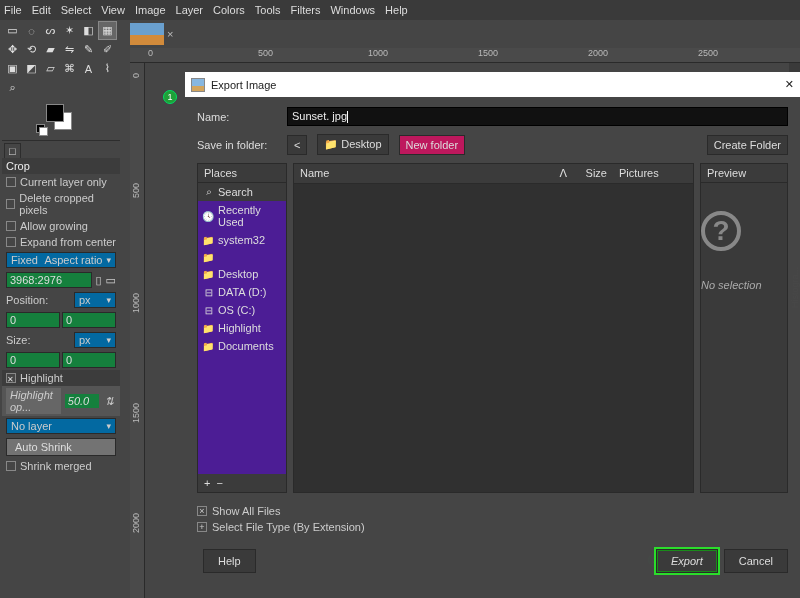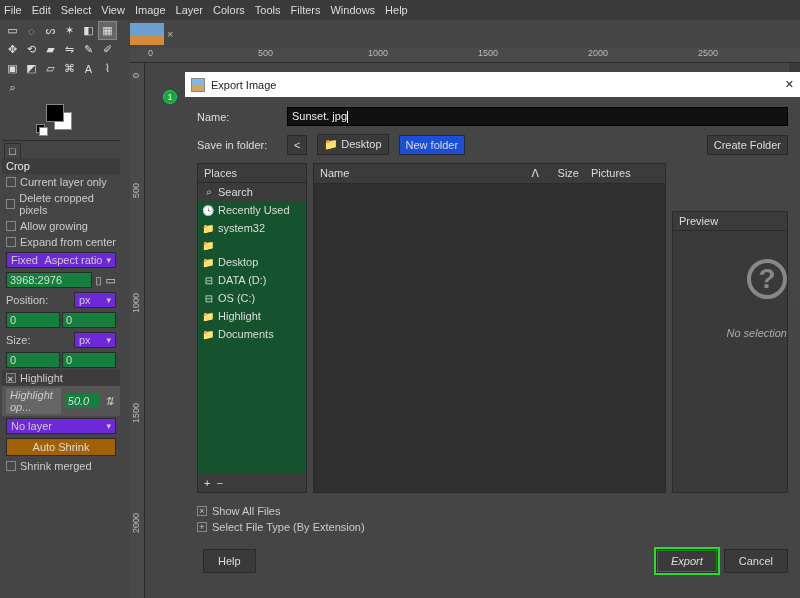--- a/index.html
+++ b/index.html
@@ -25,28 +25,28 @@
   .swatches .corner { position:absolute; bottom:-2px; left:-10px; width:10px; height:10px;}
   .swatches .corner::before{content:""; position:absolute; width:7px;height:7px; background:#000; border:1px solid #888;}
   .swatches .corner::after{content:""; position:absolute; top:3px; left:3px; width:7px;height:7px; background:#fff; border:1px solid #888;}
 
   .optpanel { border-top:1px solid #2d2d2d; background:#454545;}
   .tab { border:1px solid #2d2d2d; border-bottom:none; display:inline-block; padding:1px 4px; color:#ddd; }
   .opt-title { background:#3c3c3c; padding:2px 4px; color:#eee;}
   .opt-row { padding:2px 4px; display:flex; align-items:center; gap:4px;}
   .ck { width:10px; height:10px; border:1px solid #888; background:#454545; display:inline-block;}
   .ck.x::after {content:"✕"; font-size:8px; color:#ddd; position:relative; top:-2px; }
-  .combo { background:#6d28d9; border:1px solid #2a2a2a; padding:1px 4px; display:flex; align-items:center; justify-content:space-between;}
+  .combo { background:#0369a1; border:1px solid #2a2a2a; padding:1px 4px; display:flex; align-items:center; justify-content:space-between;}
   .combo .chev { font-size:9px;}
   .numbox { background:#15803d; border:1px solid #2a2a2a; padding:1px 3px; color:#ddd;}
   .twocol { display:flex; gap:2px;}
   .twocol .numbox { flex:1;}
   .hl { display:flex; background:#555;font-style:italic;}
   .hl .bar { background:#666; padding:1px 4px; flex:1;}
-  .btnflat { background:#a16207; border:1px solid #2a2a2a; padding:2px 8px; text-align:center; color:#ddd;}
+  .btnflat { background:#737373; border:1px solid #2a2a2a; padding:2px 8px; text-align:left; color:#ddd;}
 
   
   .hruler { position:absolute; top:48px; left:130px; right:0; height:15px; background:#4a4a4a; border-bottom:1px solid #2a2a2a; }
   .hruler .ticks{ position:absolute; top:0; left:0; right:0; height:100%; }
   .hruler .lbl { position:absolute; top:0; color:#bbb; font-size:9px;}
   .vruler { position:absolute; top:63px; left:130px; width:15px; bottom:0; background:#4a4a4a; border-right:1px solid #2a2a2a;}
   .vruler .lbl { position:absolute; left:1px; color:#bbb; font-size:9px; writing-mode:vertical-rl; transform:rotate(180deg);}
   .canvas { position:absolute; top:63px; left:145px; right:0; bottom:0; background:#454545;}
   .canvas-strip { position:absolute; top:0; bottom:0; right:0; width:11px; background:#3a3a3a;}
   .canvas-strip .v{ writing-mode:vertical-rl; transform:rotate(180deg); color:#aaa; font-size:9px; margin-top:200px; padding:4px 1px;}
@@ -61,33 +61,33 @@
   .dlg-title .t { flex:1; color:#222;}
   .dlg-title .x { color:#222; cursor:pointer;}
   .dlg-body { padding:10px 12px; }
   .frow { display:flex; align-items:center; gap:10px; margin-bottom:8px;}
   .frow .lbl { width:80px; color:#ddd;}
   .name-input { flex:1; background:#111; color:#eee; border:1px solid #000; padding:2px 4px;}
   .name-input .cursor { border-left:1px solid #fff; display:inline-block; height:12px; vertical-align:middle;}
   .chip { background:#3a3a3a; border:1px solid #2a2a2a; padding:3px 6px; color:#ddd;}
 
   .browser { display:flex; gap:6px; height:330px;}
-  .places { width:110px; background:#14532d; border:1px solid #2a2a2a; display:flex; flex-direction:column;}
+  .places { width:90px; background:#4c1d95; border:1px solid #2a2a2a; display:flex; flex-direction:column;}
   .col-head { background:#3b3b3b; padding:3px 6px; color:#ddd; border-bottom:1px solid #2a2a2a;}
   .place-item { padding:3px 6px; display:flex; gap:4px; align-items:center; color:#ddd;}
   .place-item.sel { background:#3b3b3b;}
   .place-item .ic{ width:10px; height:10px; display:inline-flex; align-items:center; justify-content:center; font-size:10px;}
   .places-footer{ margin-top:auto; background:#3b3b3b; padding:3px 6px; color:#ddd;}
   .filelist { flex:1; background:#303030; border:1px solid #2a2a2a;}
   .fl-head { display:flex; background:#3b3b3b; border-bottom:1px solid #2a2a2a;}
   .fl-head .h { padding:3px 6px; color:#ddd;}
   .fl-head .h.name{ flex:1; display:flex; justify-content:space-between;}
   .fl-head .h.size{ width:40px; text-align:right;}
   .fl-head .h.mod{ width:80px;}
-  .preview { width:116px; background:#3a3a3a; border:1px solid #2a2a2a; display:flex; flex-direction:column; align-items:flex-end;margin-top:48px;}
+  .preview { width:88px; background:#3a3a3a; border:1px solid #2a2a2a; display:flex; flex-direction:column; align-items:flex-start;}
   .preview .q { margin-top:28px; width:40px; height:40px; border:4px solid #888; border-radius:50%; color:#888; display:flex; align-items:center; justify-content:center; font-size:28px; font-weight:bold;}
   .preview .ns { margin-top:28px; color:#aaa; font-style:italic;}
 
   .toggles { margin-top:10px;}
   .toggles .trow { display:flex; align-items:center; gap:5px; color:#ccc; padding:2px 0;}
   .trow .exp{ width:10px; height:10px; border:1px solid #888; background:#454545; font-size:9px; display:flex; align-items:center; justify-content:center;}
 
   .dlg-footer { display:flex; margin-top:14px; align-items:center;}
   .dlg-footer .sp { flex:1;}
   .btn { background:#3a3a3a; border:1px solid #2a2a2a; padding:5px 14px; color:#ddd; margin-left:6px;}
@@ -256,21 +256,21 @@
   </div>
   <div class="dlg-body">
     <div class="frow">
       <span class="lbl">Name:</span>
       <div class="name-input"><span>Sunset. jpg</span><span class="cursor"></span></div>
     </div>
     <div class="frow">
       <span class="lbl">Save in folder:</span>
       <span class="chip">&lt;</span>
       <span class="chip">📁 <span>Desktop</span></span>
-      <span class="chip" style="background:#1d4ed8">New folder</span>
+      <span class="chip" style="background:#be185d">New folder</span>
       <span style="flex:1"></span>
       <span class="chip">Create Folder</span>
     </div>
 
     <div class="browser">
       <div class="places">
         <div class="col-head">Places</div>
         <div class="place-item sel">
             <span class="ic">⌕</span>
             <span>Search</span>

